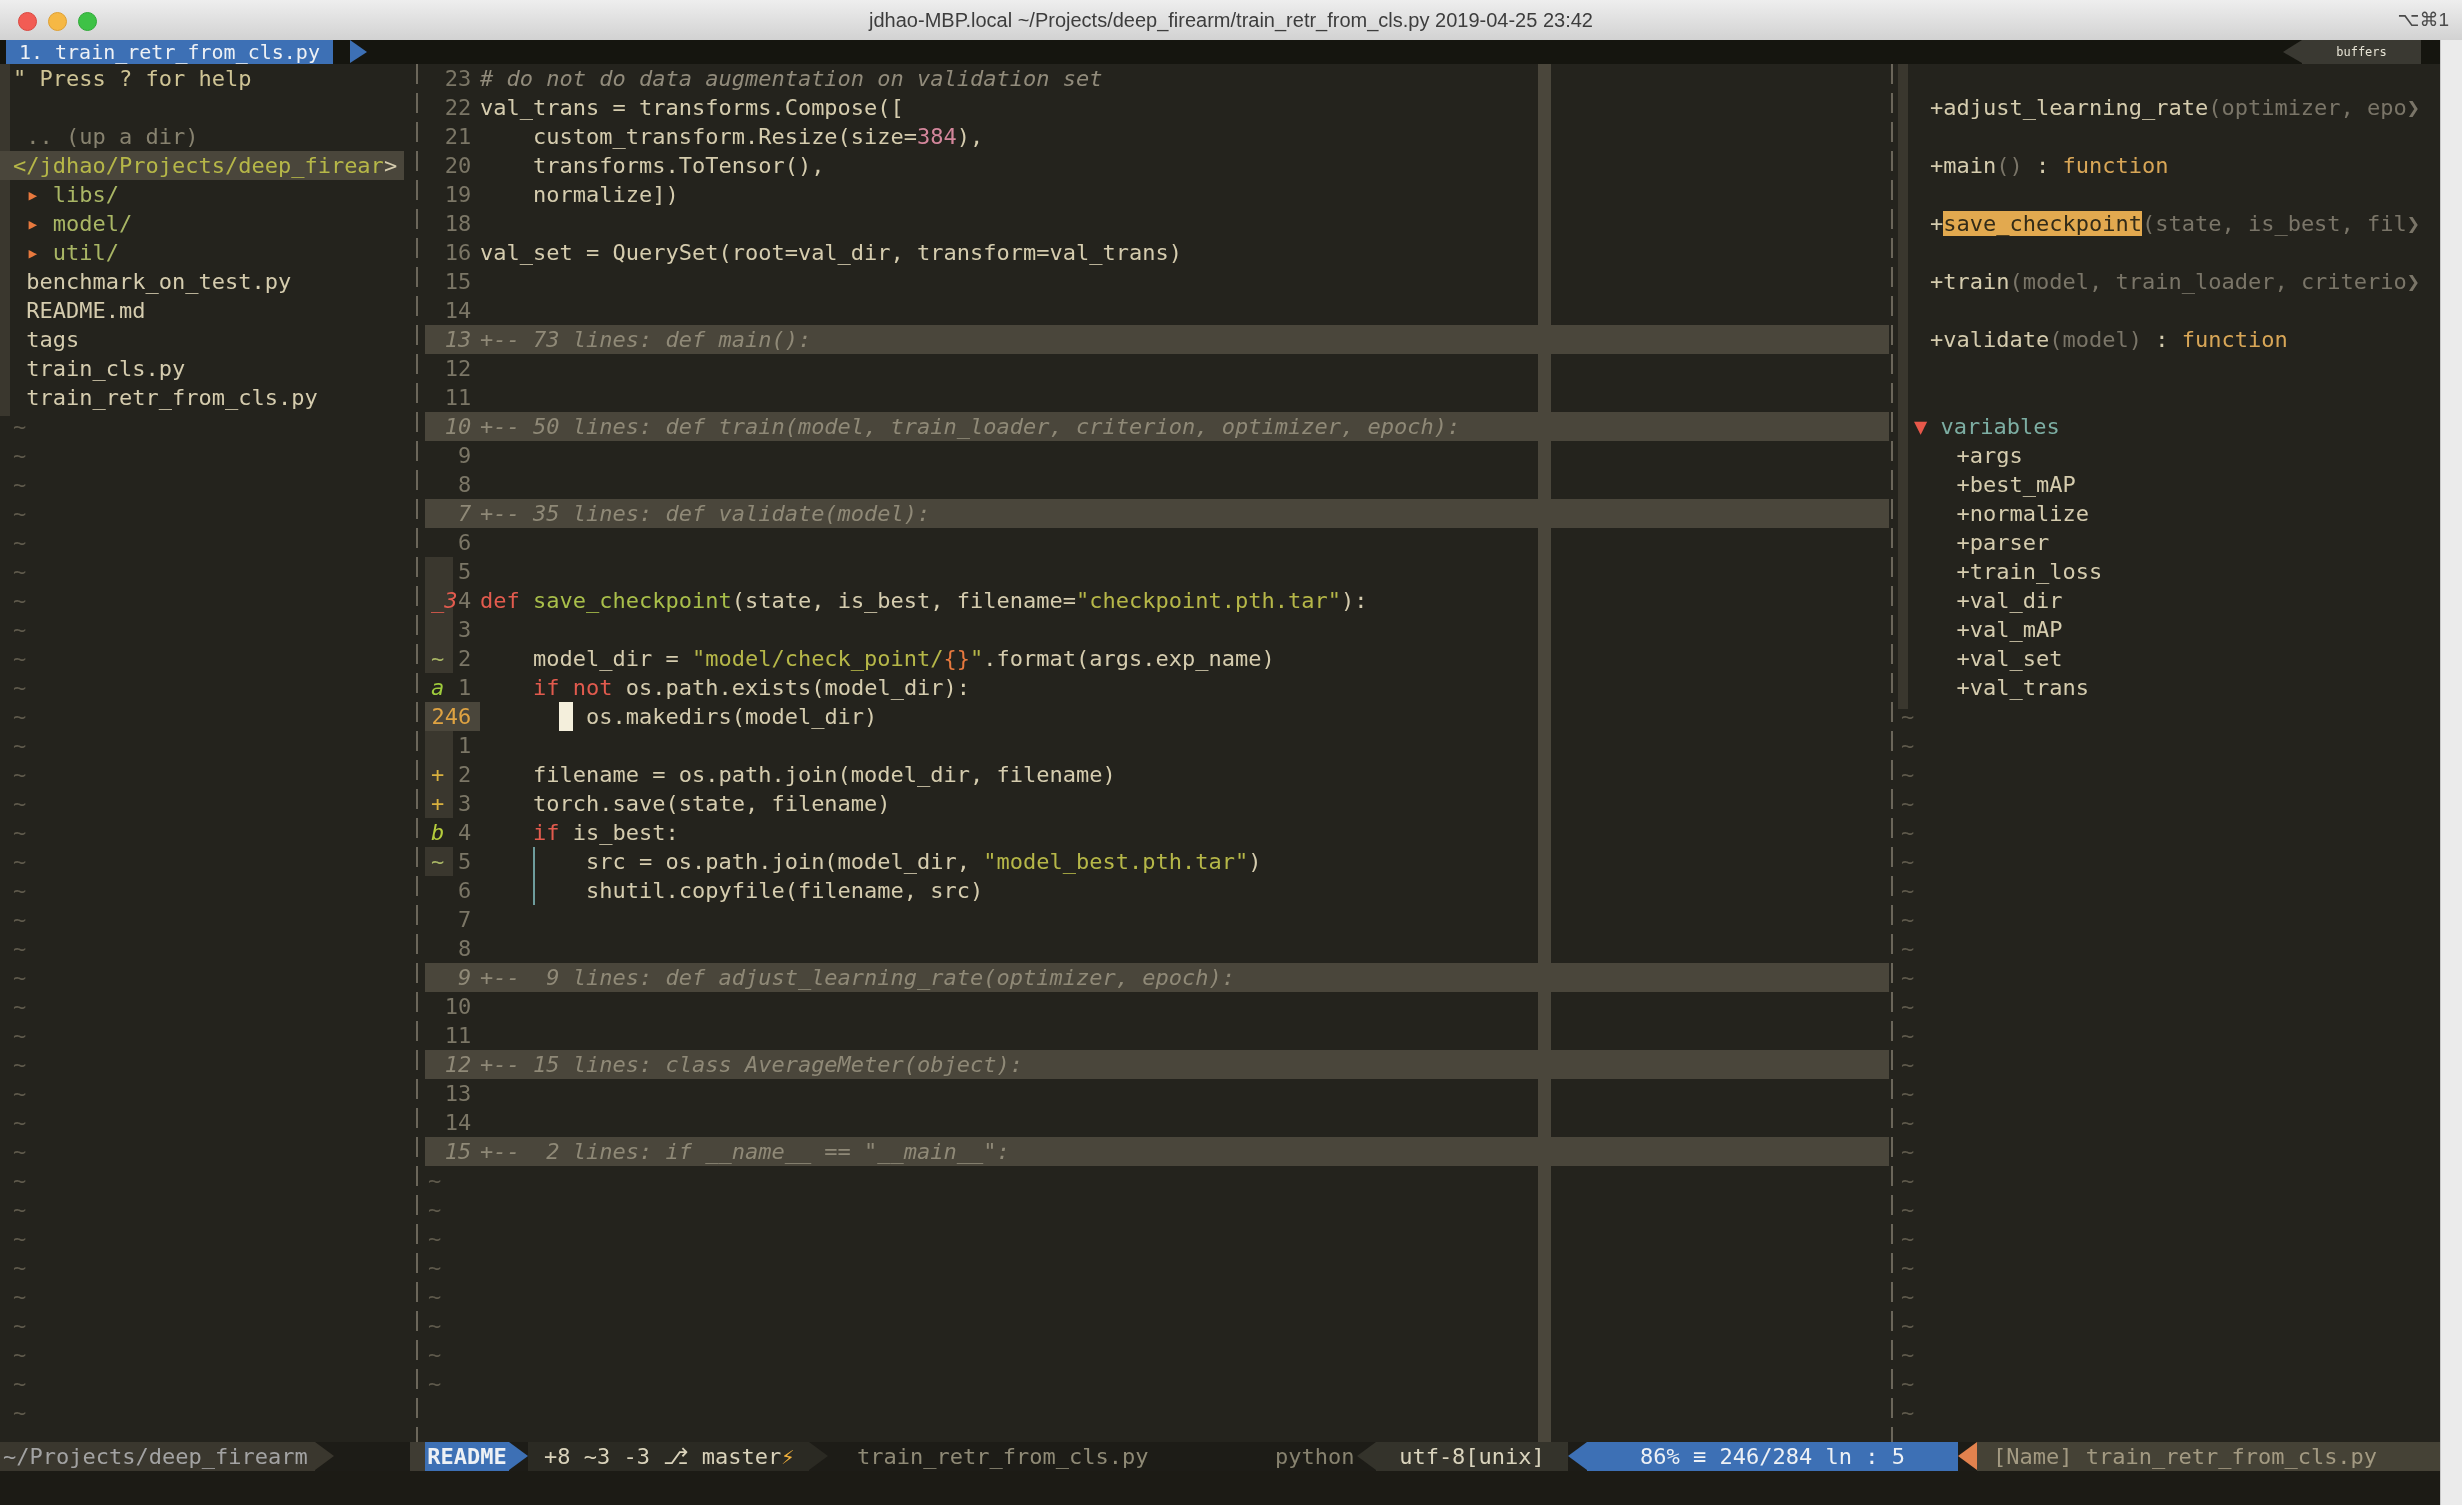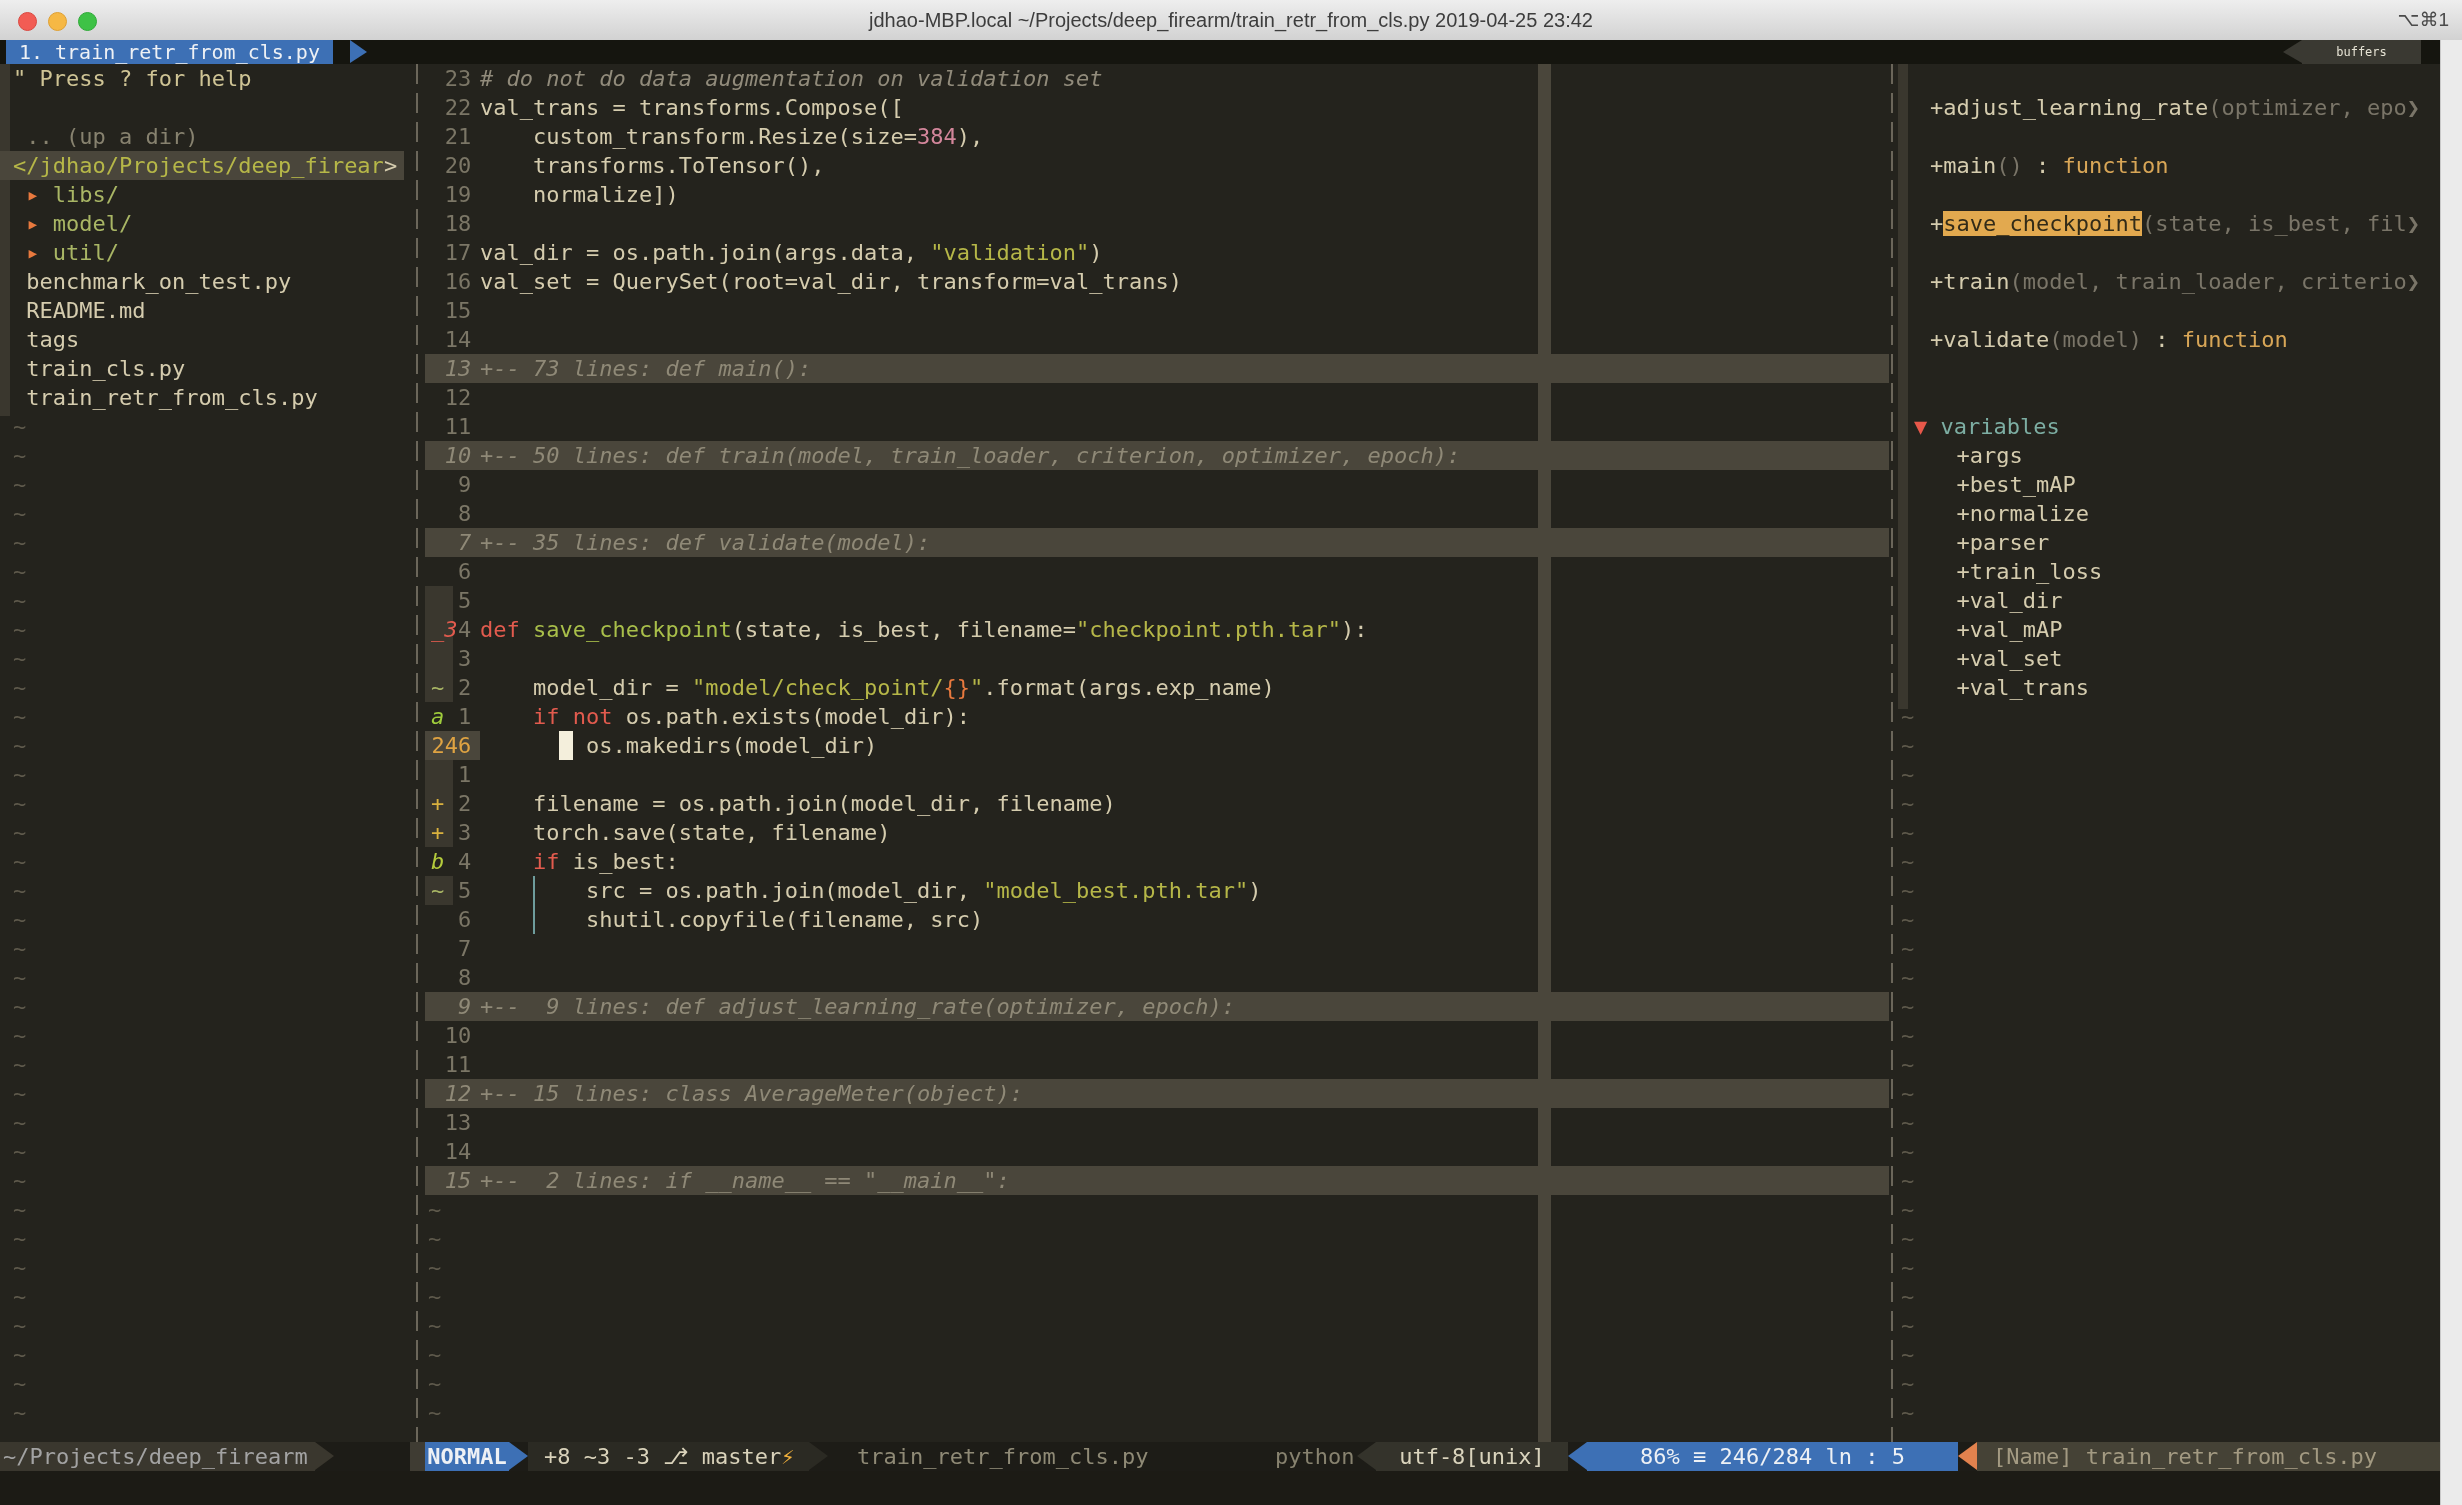--- a/index.html
+++ b/index.html
@@ -188,21 +188,20 @@
 
       <div class="codewin">
         <div class="colorcolumn"></div>
         <div class="coderows" id="code-rows">
             <div class="r"><span class="gut"><b class="ln" style="font-weight: normal;">23</b></span><pre class="tx"><span class="cm"># do not do data augmentation on validation set</span></pre></div>
             <div class="r"><span class="gut"><b class="ln" style="font-weight: normal;">22</b></span><pre class="tx"><span class="df">val_trans = transforms.Compose([</span></pre></div>
             <div class="r"><span class="gut"><b class="ln" style="font-weight: normal;">21</b></span><pre class="tx"><span class="df">    custom_transform.Resize(size=</span><span class="nm">384</span><span class="df">),</span></pre></div>
             <div class="r"><span class="gut"><b class="ln" style="font-weight: normal;">20</b></span><pre class="tx"><span class="df">    transforms.ToTensor(),</span></pre></div>
             <div class="r"><span class="gut"><b class="ln" style="font-weight: normal;">19</b></span><pre class="tx"><span class="df">    normalize])</span></pre></div>
             <div class="r"><span class="gut"><b class="ln" style="font-weight: normal;">18</b></span><pre class="tx"></pre></div>
-            <div class="r"><span class="gut"><b class="ln" style="font-weight: normal;">17</b></span><pre class="tx"><span class="df">val_dir = os.path.join(args.data, </span><span class="st">"validation"</span><span class="df">)</span></pre></div>
             <div class="r"><span class="gut"><b class="ln" style="font-weight: normal;">16</b></span><pre class="tx"><span class="df">val_set = QuerySet(root=val_dir, transform=val_trans)</span></pre></div>
             <div class="r"><span class="gut"><b class="ln" style="font-weight: normal;">15</b></span><pre class="tx"></pre></div>
             <div class="r"><span class="gut"><b class="ln" style="font-weight: normal;">14</b></span><pre class="tx"></pre></div>
             <div class="r fold"><span class="gut"><b class="ln" style="font-weight: normal;">13</b></span><pre class="tx">+-- 73 lines: def main():</pre></div>
             <div class="r"><span class="gut"><b class="ln" style="font-weight: normal;">12</b></span><pre class="tx"></pre></div>
             <div class="r"><span class="gut"><b class="ln" style="font-weight: normal;">11</b></span><pre class="tx"></pre></div>
             <div class="r fold"><span class="gut"><b class="ln" style="font-weight: normal;">10</b></span><pre class="tx">+-- 50 lines: def train(model, train_loader, criterion, optimizer, epoch):</pre></div>
             <div class="r"><span class="gut"><b class="ln" style="font-weight: normal;">9</b></span><pre class="tx"></pre></div>
             <div class="r"><span class="gut"><b class="ln" style="font-weight: normal;">8</b></span><pre class="tx"></pre></div>
             <div class="r fold"><span class="gut"><b class="ln" style="font-weight: normal;">7</b></span><pre class="tx">+-- 35 lines: def validate(model):</pre></div>
@@ -293,21 +292,21 @@
             <div class="r"><pre class="tl tlt">~</pre></div>
           </div>
       </div>
 
     </div>
 
     <div class="statusline">
       <div class="sl-a">~/Projects/deep_firearm</div>
       <div class="ar ar-a"></div>
       <div class="sl-block"></div>
-      <div class="sl-mode">NORMAL</div>
+      <div class="sl-mode">README</div>
       <div class="ar ar-n"></div>
       <div class="sl-b"><span>+8 ~3 -3</span><span> </span><span class="branch-icon">⎇</span><span> </span><span>master</span><span class="bolt">⚡</span></div>
       <div class="ar ar-b"></div>
       <div class="sl-file">train_retr_from_cls.py</div>
       <div class="sl-ft">python</div>
       <div class="ar ar-u"></div>
       <div class="sl-enc">utf-8[unix]</div>
       <div class="ar ar-z"></div>
       <div class="sl-z">86% ≡ 246/284 ln :  5</div>
       <div class="ar ar-o"></div>

